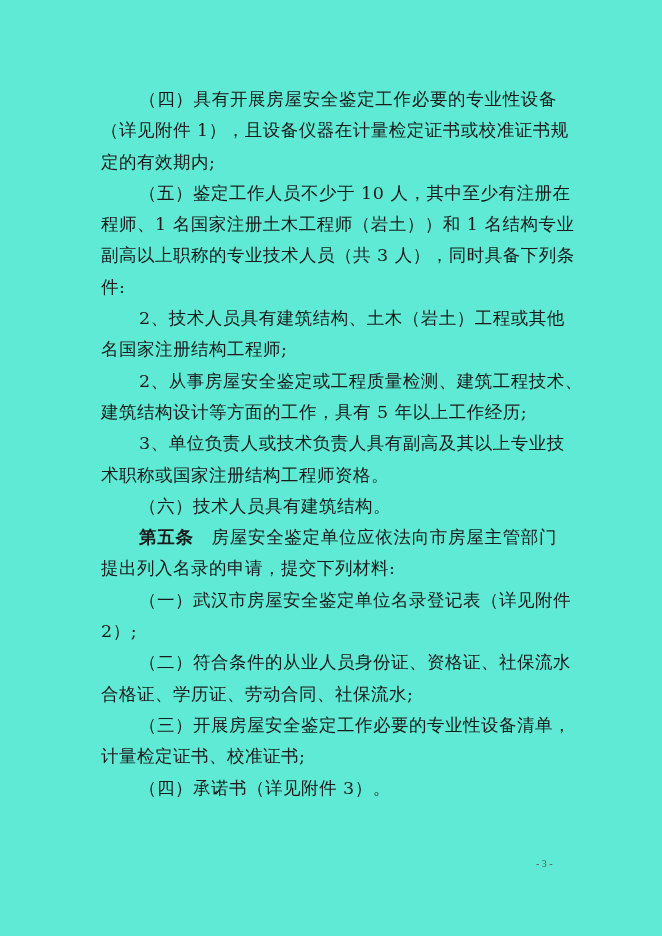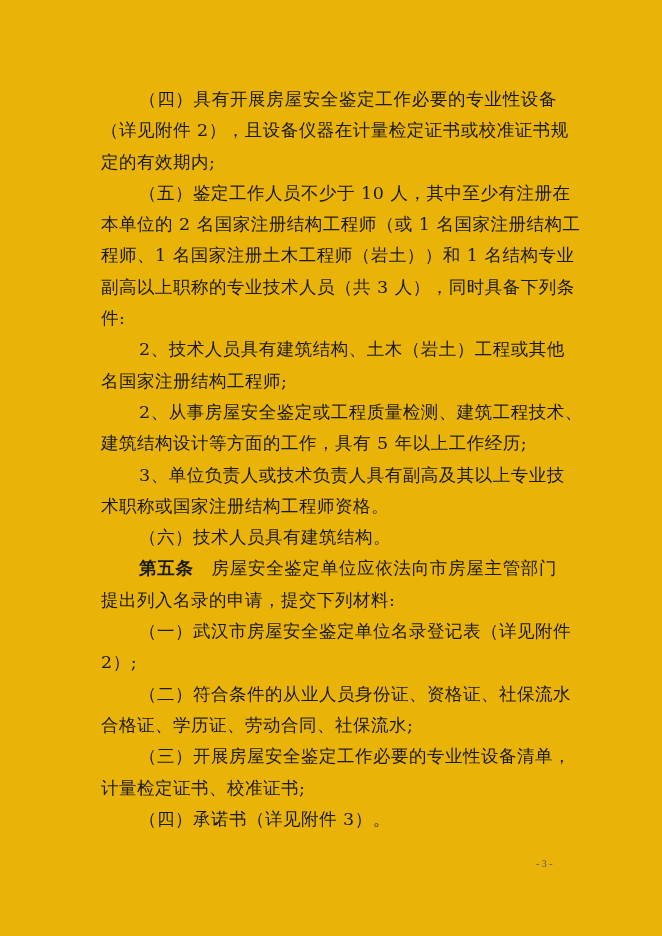--- a/index.html
+++ b/index.html
@@ -12,21 +12,21 @@
       height: 936px;
       position: relative;
       overflow: hidden;
       font-family: "DejaVu Serif", "Liberation Serif", serif;
       color: #1a1a1a;
     }
     .page {
       position: absolute;
       left: 0; top: 0;
       width: 662px; height: 936px;
-      background: #eab308;
+      background: #5eead4;
     }
     .body-text {
       position: absolute;
       left: 101px;
       top: 84px;
       width: 456px;
     }
     .line {
       height: 31.3px;
       line-height: 31.3px;
@@ -57,27 +57,26 @@
     }
   </style>
 </head>
 <body>
 
 <div class="page">
   <div class="body-text">
 
     <div>
       <div class="line indent">（四）具有开展房屋安全鉴定工作必要的专业性设备</div>
-      <div class="line">（详见附件 2），且设备仪器在计量检定证书或校准证书规</div>
+      <div class="line">（详见附件 1），且设备仪器在计量检定证书或校准证书规</div>
       <div class="line last">定的有效期内;</div>
     </div>
 
     <div>
       <div class="line indent">（五）鉴定工作人员不少于 10 人，其中至少有注册在</div>
-      <div class="line">本单位的 2 名国家注册结构工程师（或 1 名国家注册结构工</div>
       <div class="line">程师、1 名国家注册土木工程师（岩土））和 1 名结构专业</div>
       <div class="line">副高以上职称的专业技术人员（共 3 人），同时具备下列条</div>
       <div class="line last">件:</div>
     </div>
 
     <div>
       <div class="line indent">2、技术人员具有建筑结构、土木（岩土）工程或其他</div>
       <div class="line last">名国家注册结构工程师;</div>
     </div>
 

